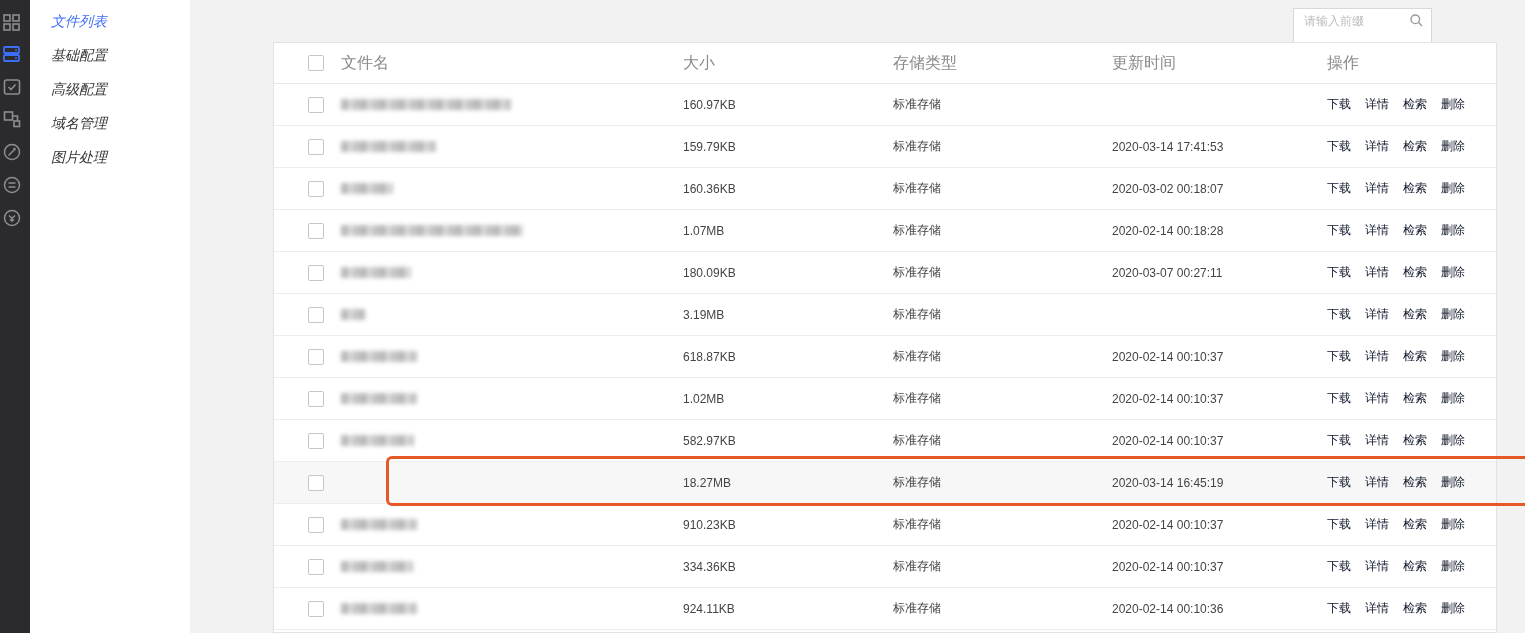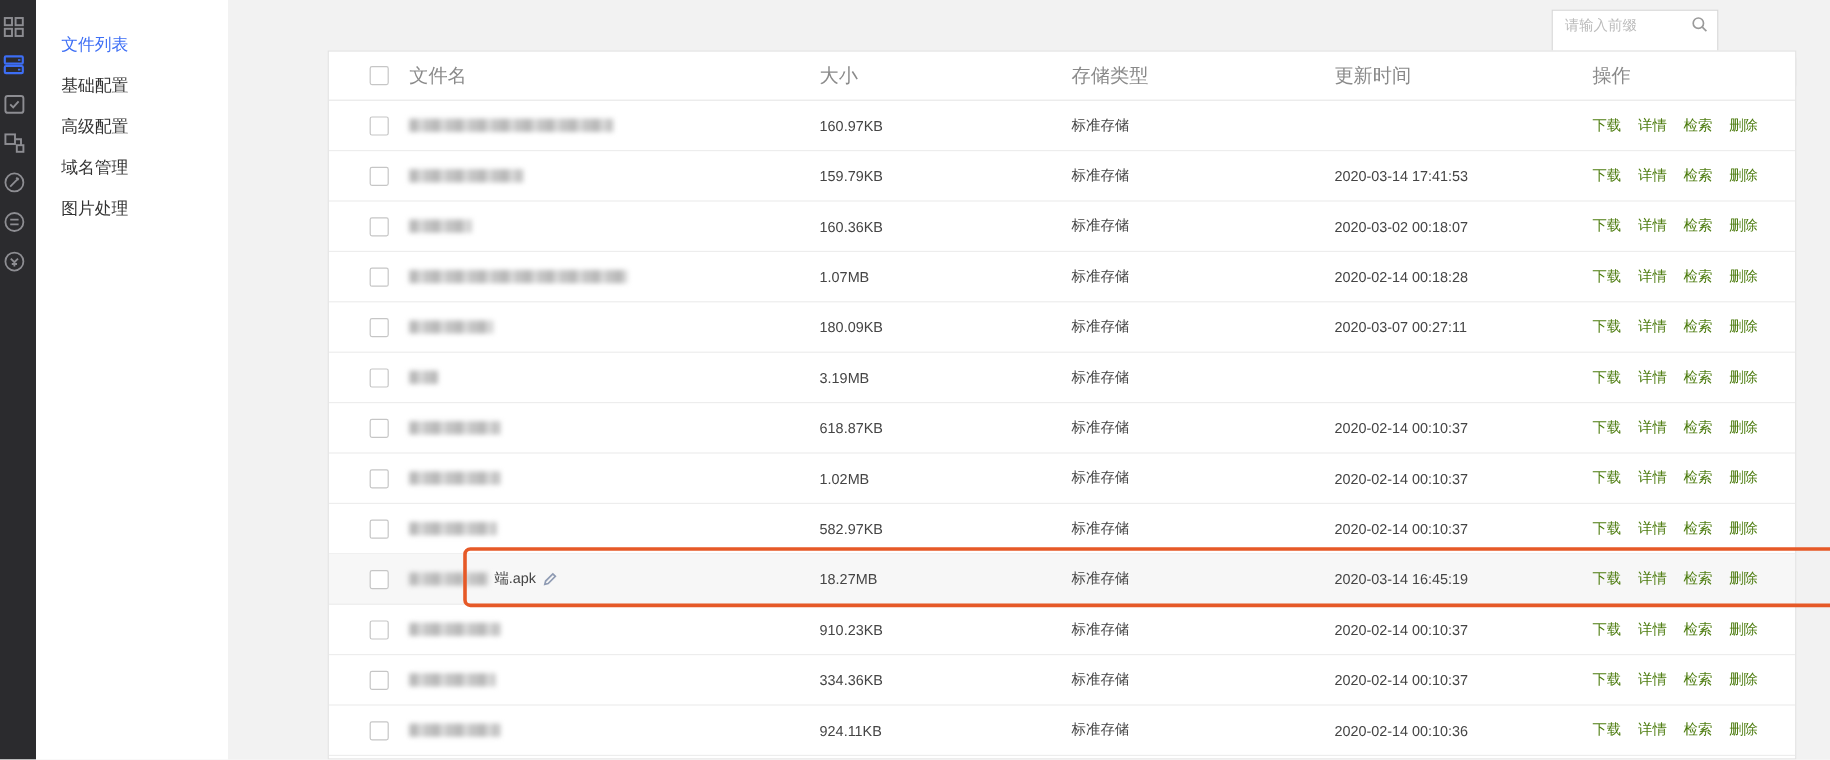--- a/index.html
+++ b/index.html
@@ -9,21 +9,21 @@
     background:#f2f2f2;color:#444;
   }
   
   .rail{position:absolute;left:0;top:0;width:30px;height:633px;background:#2b2b2e;z-index:5;}
   .rail-icon{position:absolute;left:2px;width:20px;height:20px;cursor:pointer;}
   .rail-icon svg{width:20px;height:20px;display:block;}
   
   .side-menu{position:absolute;left:30px;top:0;width:160px;height:633px;background:#ffffff;z-index:4;}
   .menu-item{height:34px;line-height:34px;padding-left:21px;font-size:14px;color:#333;cursor:pointer;}
   .menu-item.active{color:#3d6ef5;}
-  .side-menu .menu-wrap{padding-top:20px;}
+  .side-menu .menu-wrap{padding-top:4px;font-style:italic;}
   
   .content{position:absolute;left:190px;top:0;right:0;height:633px;background:#f2f2f2;}
   .btn{position:absolute;top:8px;height:24px;box-sizing:border-box;font-size:12px;
        display:flex;align-items:center;justify-content:center;cursor:pointer;border-radius:1px;margin-top:40px;}
   .btn-primary{left:98px;width:70px;background:#2f6bf3;color:#fff;}
   .btn-plain{left:188px;width:89px;background:#fff;border:1px solid #d8d8d8;color:#262626;}
   .dropdown{left:273px;width:110px;background:#fff;border:1px solid #dcdcdc;color:#bcbcbc;
             justify-content:flex-start;padding-left:12px;cursor:default;}
   .caret{position:absolute;right:11px;top:10px;width:0;height:0;
          border-left:4px solid transparent;border-right:4px solid transparent;border-top:5px solid #a9a9a9;}
@@ -40,21 +40,21 @@
   .t-head{position:relative;height:40px;border-bottom:1px solid #e8e8e8;font-size:16px;color:#8a8a8a;}
   .t-row{position:relative;height:41px;border-bottom:1px solid #ededed;font-size:12px;color:#444;}
   .t-row.hl{background:#f7f7f7;}
   .cb{position:absolute;left:34px;top:50%;margin-top:-8px;width:16px;height:16px;box-sizing:border-box;
       border:1px solid #c6c6c6;border-radius:2px;background:#fff;cursor:pointer;}
   .col-name{position:absolute;left:67px;top:0;height:100%;display:flex;align-items:center;gap:5px;}
   .col-size{position:absolute;left:409px;top:0;height:100%;display:flex;align-items:center;}
   .col-storage{position:absolute;left:619px;top:0;height:100%;display:flex;align-items:center;}
   .col-time{position:absolute;left:838px;top:0;height:100%;display:flex;align-items:center;}
   .col-actions{position:absolute;left:1053px;top:0;height:100%;display:flex;align-items:center;gap:14px;}
-  .action-link{color:#4d7c0f;cursor:pointer;}
+  .action-link{color:#0f172a;cursor:pointer;}
   .blur-bar{display:inline-block;height:11px;border-radius:1px;filter:blur(2px);
             background:repeating-linear-gradient(90deg,#b9b9b9 0 7px,#d9d9d9 7px 12px,#c4c4c4 12px 19px);}
   .vis-name{color:#444;}
   .edit-ic{cursor:pointer;display:inline-flex;}
   
   .hl-rect{position:absolute;left:196px;top:456px;width:1320px;height:50px;box-sizing:border-box;
            border:3px solid #e65927;border-radius:6px;pointer-events:none;z-index:9;}
 </style>
 </head>
 <body>
@@ -301,31 +301,20 @@
     <span class="col-time c-time">2020-02-14 00:10:37</span>
     <span class="col-actions">
       <span class="action-link">下载</span>
       <span class="action-link">详情</span>
       <span class="action-link">检索</span>
       <span class="action-link">删除</span>
     </span>
   </div>
         <div class="t-row hl">
     <span class="cb"></span>
-    <span class="col-name">
-      <span class="blur-bar" style="width: 66px;"></span>
-      <span class="vis-name">端.apk</span>
-      <span class="edit-ic">
-        <svg width="13" height="13" viewBox="0 0 13 13">
-                <g fill="none" stroke="#8f9bb3" stroke-width="1.4">
-          <path d="M2 11l.7-2.8 6-6 2.1 2.1-6 6L2 11z"></path>
-                </g>
-              </svg>
-      </span>
-    </span>
     <span class="col-size c-size">18.27MB</span>
     <span class="col-storage c-storage">标准存储</span>
     <span class="col-time c-time">2020-03-14 16:45:19</span>
     <span class="col-actions">
       <span class="action-link">下载</span>
       <span class="action-link">详情</span>
       <span class="action-link">检索</span>
       <span class="action-link">删除</span>
     </span>
   </div>

